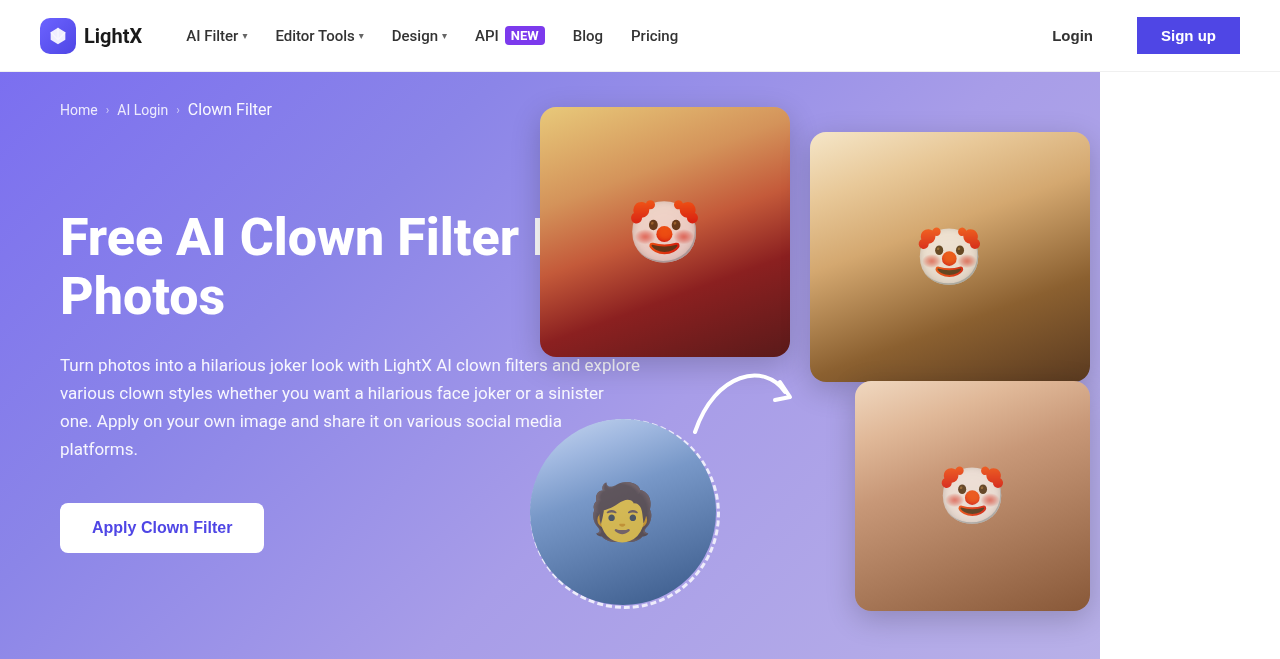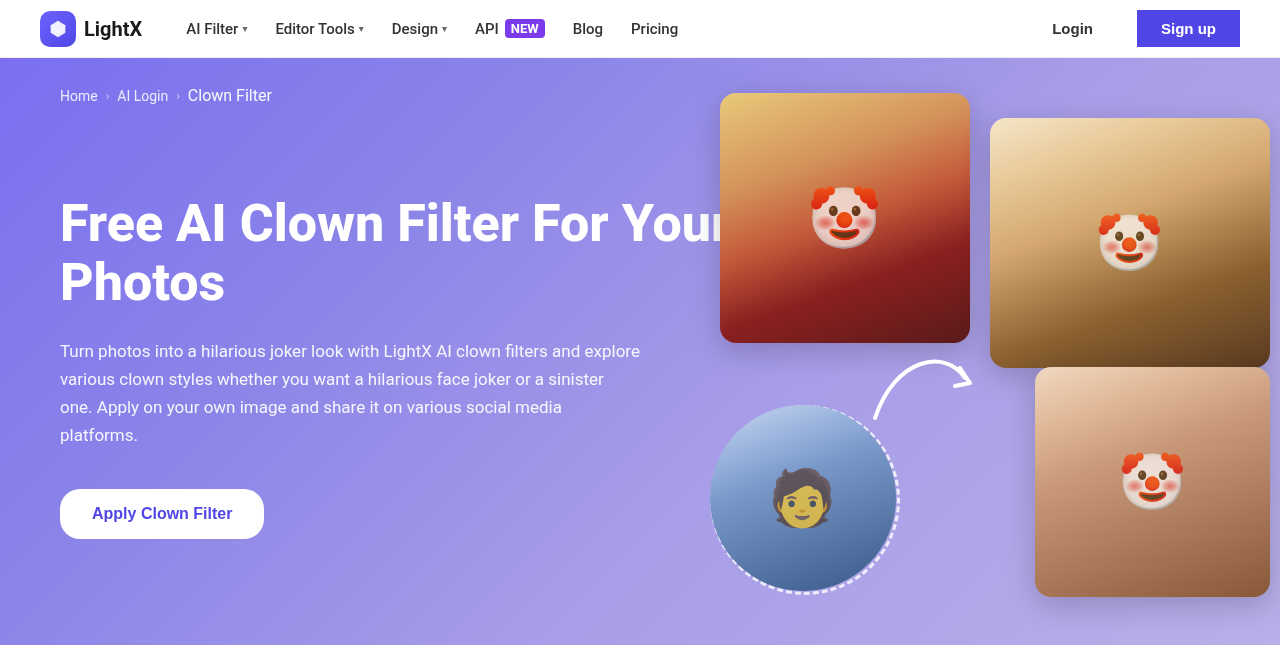--- a/index.html
+++ b/index.html
@@ -9,21 +9,21 @@
       height: 659px;
       overflow: hidden;
       background: #fff;
     }
 
     
     .navbar {
       display: flex;
       align-items: center;
       padding: 0 40px;
-      height: 58px;
+      height: 72px;
       background: #fff;
       border-bottom: 1px solid #f0f0f0;
       position: relative;
       z-index: 10;
     }
     .logo-area {
       display: flex;
       align-items: center;
       gap: 8px;
       margin-right: 32px;
@@ -108,21 +108,21 @@
       font-size: 15px;
       font-weight: 600;
       padding: 10px 24px;
       border-radius: 0;
       border: none;
       cursor: pointer;
     }
 
     
     .hero {
-      width: 1280px;
+      width: 1100px;
       height: 587px;
       background: linear-gradient(135deg, #7b6ff0 0%, #8b85e8 30%, #a89de8 60%, #b8b0e8 100%);
       display: flex;
       align-items: center;
       position: relative;
       padding: 0 60px;
       overflow: hidden;
     }
 
     
@@ -166,21 +166,21 @@
       line-height: 1.65;
       margin-bottom: 40px;
       max-width: 580px;
     }
     .apply-btn {
       background: white;
       color: #4f46e5;
       font-size: 16px;
       font-weight: 700;
       padding: 16px 32px;
-      border-radius: 20px;
+      border-radius: 8px;
       border: none;
       cursor: pointer;
       display: inline-block;
     }
 
     
     .hero-right {
       position: absolute;
       right: 0;
       top: 0;

